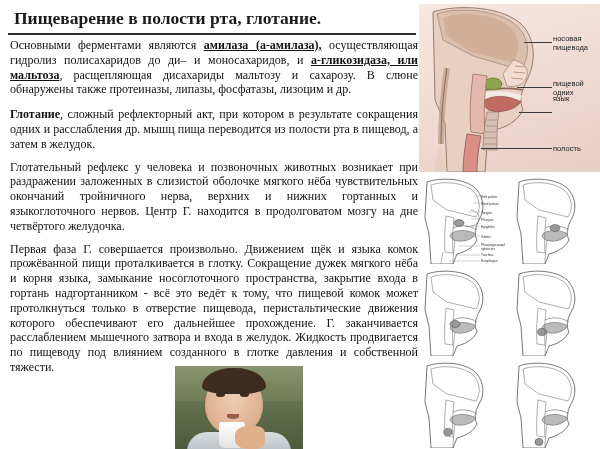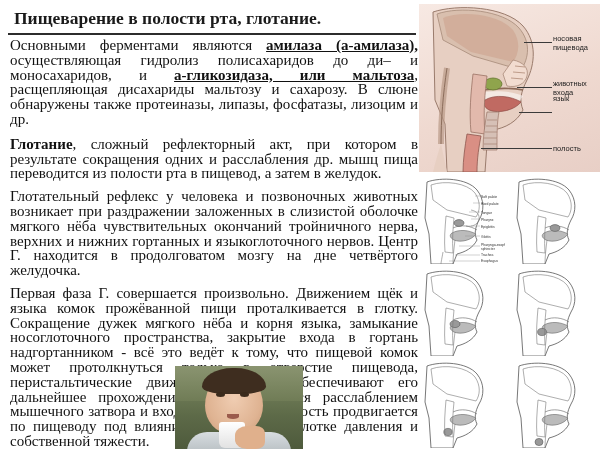--- a/index.html
+++ b/index.html
@@ -41,21 +41,21 @@
     background: #2c2c2c;
   }
   .body-col {
     position: absolute;
     left: 10px;
     top: 38px;
     width: 408px;
   }
   .para {
     font-family: "Liberation Serif", serif;
-    font-size: 15px;
+    font-size: 12px;
     line-height: 14.8px;
     text-align: justify;
     color: #111111;
     margin: 0 0 6px 0;
   }
   .p1 { margin-bottom: 10px; }
   .p2 { margin-bottom: 8px; }
   .p3 { margin-bottom: 8px; }
   .u { text-decoration: underline; font-weight: bold; }
   .b { font-weight: bold; }
@@ -260,22 +260,22 @@
     <div class="lbl-line" style="left:105px; top:38px; width:28px;"></div>
     <div class="lbl-line" style="left:98px; top:83px; width:35px;"></div>
     <div class="lbl-line" style="left:100px; top:108px; width:33px;"></div>
     <div class="lbl-line" style="left:62px; top:144px; width:71px;"></div>
 
     <div class="lbl" style="left:134px; top:30px;">
       <span>носовая</span><br>
       <span>пищевода</span>
     </div>
     <div class="lbl" style="left:134px; top:75px;">
-      <span>животных</span><br>
-      <span>входа</span>
+      <span>пищевой</span><br>
+      <span>одних</span>
     </div>
     <div class="lbl" style="left:134px; top:90px;">язык</div>
     <div class="lbl" style="left:134px; top:140px;">полость</div>
   </div>
 
   <div class="fig-grid">
 
     <div class="cell" style="left:0px; top:0px;">
       <svg width="86" height="88" viewBox="0 0 86 88">
         <path d="M8,6 C22,1 48,2 58,14 C66,24 65,36 60,44 C56,52 55,58 58,64 C54,72 46,76 38,78 L34,88 L12,88 L10,58 L6,42 Z" fill="none" stroke="#555555" stroke-width="0.8"></path>

